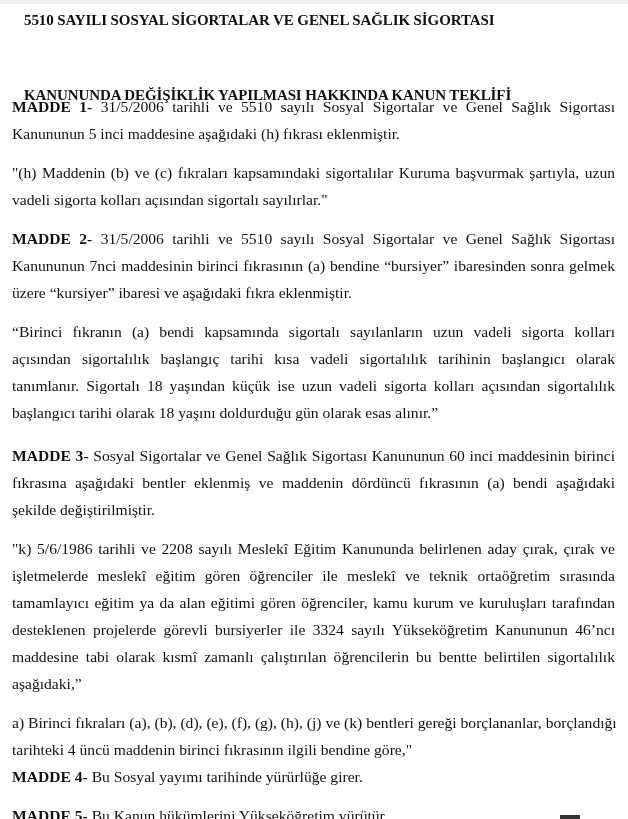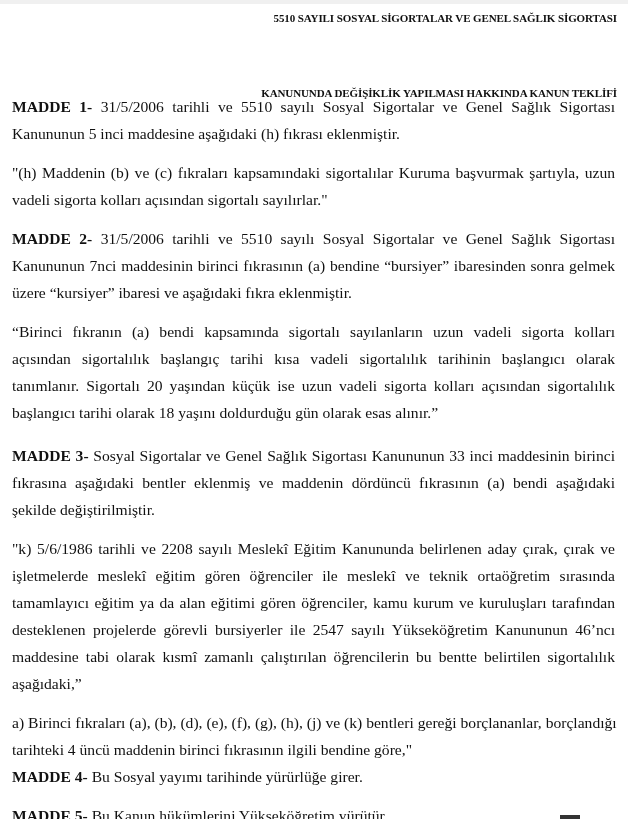--- a/index.html
+++ b/index.html
@@ -5,22 +5,22 @@
   html, body { margin: 0; padding: 0; }
   body {
     width: 628px; height: 819px; overflow: hidden;
     background: #ffffff; color: #111;
     font-family: "Liberation Serif", "DejaVu Serif", serif;
     position: relative;
   }
   .topbar { position: absolute; left: 0; top: 0; width: 628px; height: 4px; background: #f0f0f0; }
   .page { position: absolute; left: 12px; top: 0; width: 603px; }
   .title {
-    position: absolute; left: 2px; width: 603px; text-align: right;
-    font-weight: bold; font-size: 11px; letter-spacing: -0.1px;
+    position: absolute; left: 12px; width: 603px; text-align: left;
+    font-weight: bold; font-size: 15px; letter-spacing: -0.1px;
   }
   .t1 { top: 12px; }
   .t2 { top: 39px; margin-top: 48px; }
   .line {
     position: absolute; left: 0; width: 603px; font-size: 15.6px;
     white-space: nowrap; line-height: 20px; margin-top: 21px;
   }
   .just { text-align: justify; text-align-last: justify; }
   .b { font-weight: bold; text-align: right; }
   .mark { position: absolute; left: 560px; top: 815px; width: 20px; height: 4px; background: #333; }
@@ -37,31 +37,31 @@
   <div class="line just" style="top:76px"><span class="b">MADDE 1-</span><span> 31/5/2006 tarihli ve 5510 sayılı Sosyal Sigortalar ve Genel Sağlık Sigortası</span></div>
   <div class="line" style="top:103px">Kanununun 5 inci maddesine aşağıdaki (h) fıkrası eklenmiştir.</div>
   <div class="line just" style="top:142px">"(h) Maddenin (b) ve (c) fıkraları kapsamındaki sigortalılar Kuruma başvurmak şartıyla, uzun</div>
   <div class="line" style="top:169px">vadeli sigorta kolları açısından sigortalı sayılırlar."</div>
 
   <div class="line just" style="top:208px"><span class="b">MADDE 2-</span><span> 31/5/2006 tarihli ve 5510 sayılı Sosyal Sigortalar ve Genel Sağlık Sigortası</span></div>
   <div class="line just" style="top:235px">Kanununun 7nci maddesinin birinci fıkrasının (a) bendine “bursiyer” ibaresinden sonra gelmek</div>
   <div class="line" style="top:262px">üzere “kursiyer” ibaresi ve aşağıdaki fıkra eklenmiştir.</div>
   <div class="line just" style="top:301px">“Birinci fıkranın (a) bendi kapsamında sigortalı sayılanların uzun vadeli sigorta kolları</div>
   <div class="line just" style="top:328px">açısından sigortalılık başlangıç tarihi kısa vadeli sigortalılık tarihinin başlangıcı olarak</div>
-  <div class="line just" style="top:355px">tanımlanır. Sigortalı 20 yaşından küçük ise uzun vadeli sigorta kolları açısından sigortalılık</div>
+  <div class="line just" style="top:355px">tanımlanır. Sigortalı 18 yaşından küçük ise uzun vadeli sigorta kolları açısından sigortalılık</div>
   <div class="line" style="top:382px">başlangıcı tarihi olarak 18 yaşını doldurduğu gün olarak esas alınır.”</div>
 
-  <div class="line just" style="top:425px"><span class="b">MADDE 3-</span><span> Sosyal Sigortalar ve Genel Sağlık Sigortası Kanununun 33 inci maddesinin birinci</span></div>
+  <div class="line just" style="top:425px"><span class="b">MADDE 3-</span><span> Sosyal Sigortalar ve Genel Sağlık Sigortası Kanununun 60 inci maddesinin birinci</span></div>
   <div class="line just" style="top:452px">fıkrasına aşağıdaki bentler eklenmiş ve maddenin dördüncü fıkrasının (a) bendi aşağıdaki</div>
   <div class="line" style="top:479px">şekilde değiştirilmiştir.</div>
 
   <div class="line just" style="top:518px">"k) 5/6/1986 tarihli ve 2208 sayılı Meslekî Eğitim Kanununda belirlenen aday çırak, çırak ve</div>
   <div class="line just" style="top:545px">işletmelerde meslekî eğitim gören öğrenciler ile meslekî ve teknik ortaöğretim sırasında</div>
   <div class="line just" style="top:572px">tamamlayıcı eğitim ya da alan eğitimi gören öğrenciler, kamu kurum ve kuruluşları tarafından</div>
-  <div class="line just" style="top:599px">desteklenen projelerde görevli bursiyerler ile 2547 sayılı Yükseköğretim Kanununun 46’ncı</div>
+  <div class="line just" style="top:599px">desteklenen projelerde görevli bursiyerler ile 3324 sayılı Yükseköğretim Kanununun 46’ncı</div>
   <div class="line just" style="top:626px">maddesine tabi olarak kısmî zamanlı çalıştırılan öğrencilerin bu bentte belirtilen sigortalılık</div>
   <div class="line" style="top:653px">aşağıdaki,”</div>
 
   <div class="line just" style="top:692px">a) Birinci fıkraları (a), (b), (d), (e), (f), (g), (h), (j) ve (k) bentleri gereği borçlananlar, borçlandığı</div>
   <div class="line" style="top:719px">tarihteki 4 üncü maddenin birinci fıkrasının ilgili bendine göre,"</div>
 
   <div class="line" style="top:746px"><span class="b">MADDE 4-</span><span> Bu Sosyal yayımı tarihinde yürürlüğe girer.</span></div>
 
   <div class="line" style="top:785px"><span class="b">MADDE 5-</span><span> Bu Kanun hükümlerini Yükseköğretim yürütür.</span></div>
 </div>

